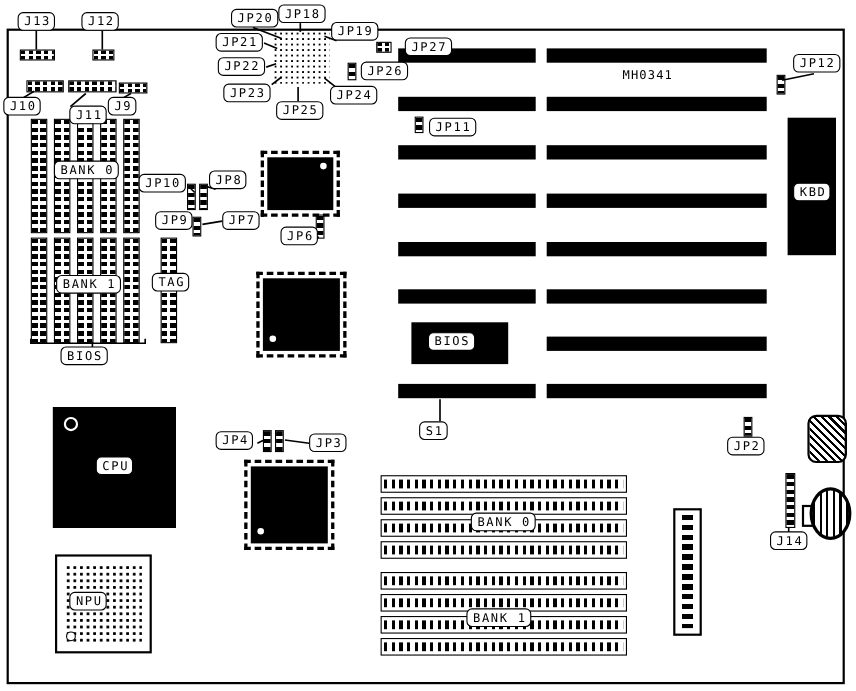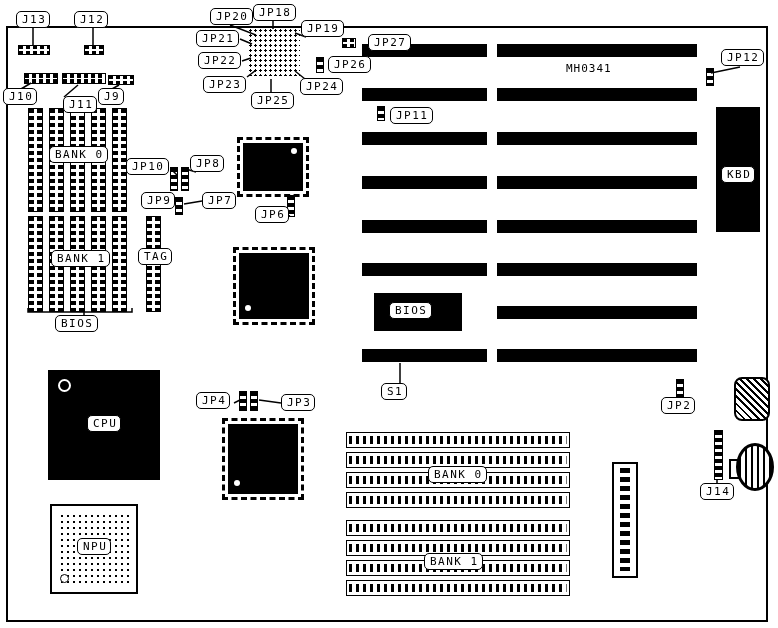--- a/index.html
+++ b/index.html
@@ -205,21 +205,21 @@
   <div class="lbl" style="left:138px;top:248px">TAG</div>
   <div class="lbl" style="left:55px;top:315px">BIOS</div>
 
   <div class="lbl" style="left:389px;top:302px">BIOS</div>
   <div class="lbl" style="left:381px;top:383px">S1</div>
   <div class="lbl" style="left:661px;top:397px">JP2</div>
 
   <div class="lbl" style="left:87px;top:415px">CPU</div>
   <div class="lbl" style="left:196px;top:392px">JP4</div>
   <div class="lbl" style="left:281px;top:394px">JP3</div>
-  <div class="lbl" style="left:77px;top:538px">NPU</div>
+  <div class="lbl" style="left:63px;top:538px">NPU</div>
 
   <div class="lbl" style="left:428px;top:466px">BANK 0</div>
   <div class="lbl" style="left:424px;top:553px">BANK 1</div>
   <div class="lbl" style="left:700px;top:483px">J14</div>
 
   <div class="plain-text" style="left:566px;top:62px">MH0341</div>
 
 </div>
 
 </body></html>

